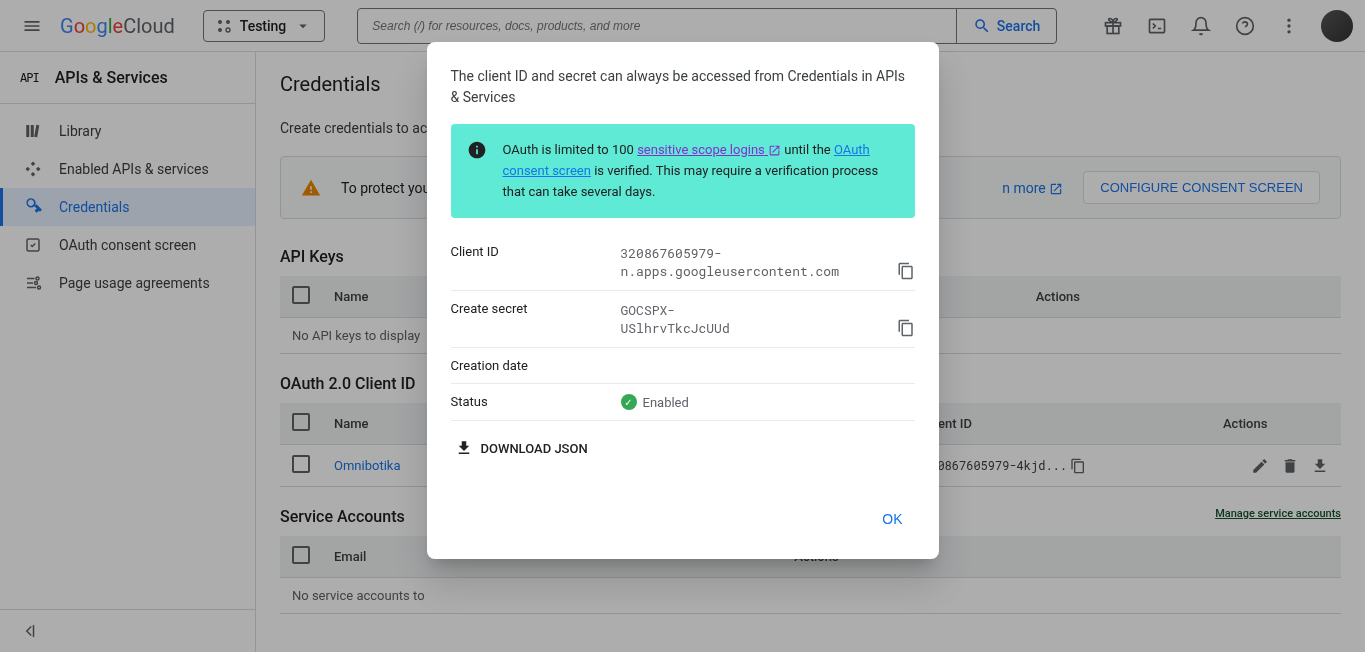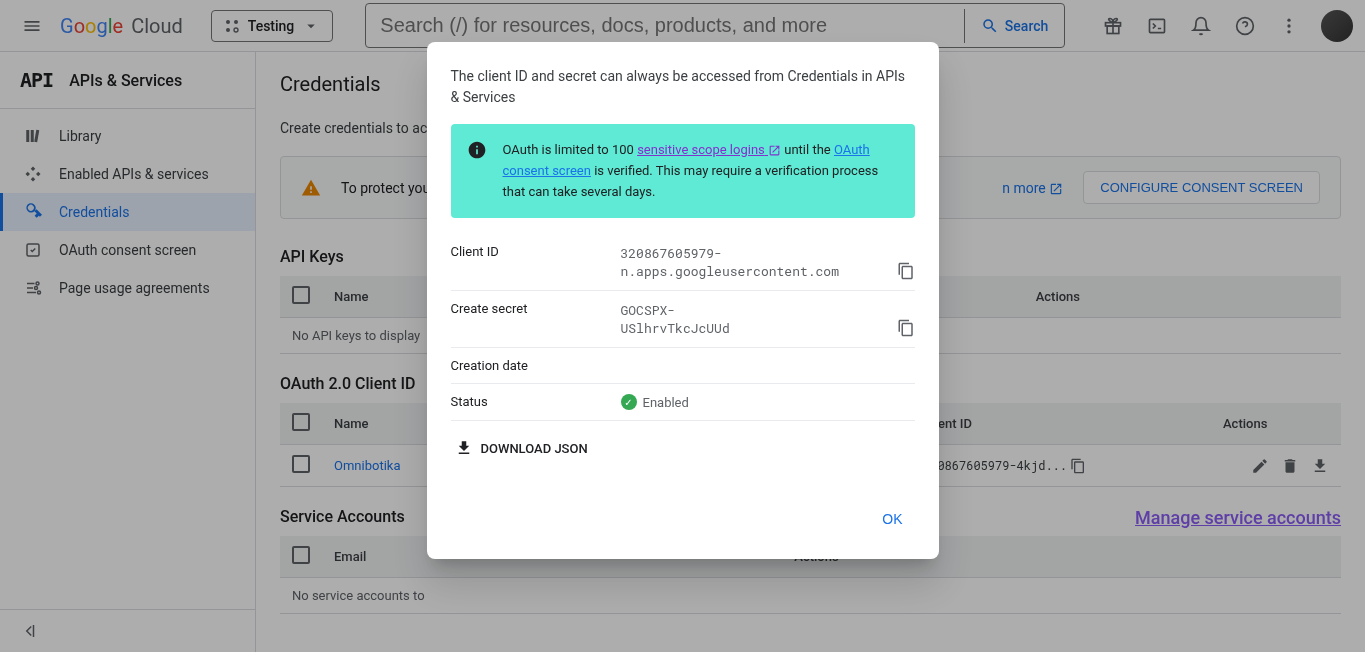--- a/index.html
+++ b/index.html
@@ -1,36 +1,36 @@
 <!DOCTYPE html>
 <html><head>
 <meta charset="utf-8">
 <style>
 * { box-sizing: border-box; margin: 0; padding: 0; }
 body { font-family: "Google Sans", Roboto, Arial, sans-serif; font-size: 14px; color: #202124; background: #fff; overflow: hidden; }
 
 
 .header { height: 52px; display: flex; align-items: center; padding: 0 12px; border-bottom: 1px solid #dadce0; gap: 8px; }
 .hamburger { width: 40px; height: 40px; display: flex; align-items: center; justify-content: center; cursor: pointer; border-radius: 50%; }
-.logo { display: flex; align-items: center; gap: 8px; margin-right: 20px; }
+.logo { display: flex; align-items: center; gap: 0; margin-right: 20px; }
 .logo-text { font-size: 20px; color: #5f6368; }
 .logo-text .c1 { color: #4285F4; } .logo-text .c2 { color: #EA4335; } .logo-text .c3 { color: #FBBC05; } .logo-text .c4 { color: #4285F4; } .logo-text .c5 { color: #34A853; } .logo-text .c6 { color: #EA4335; }
 .project-selector { display: flex; align-items: center; gap: 8px; border: 1px solid #747775; border-radius: 4px; padding: 6px 12px; cursor: pointer; font-weight: 500; }
 .search-container { flex: 1; display: flex; align-items: center; border: 1px solid #747775; border-radius: 4px; margin-left: 24px; max-width: 700px; }
-.search-input { flex: 1; border: none; outline: none; padding: 10px 14px; font-size: 20px; background: transparent; }
+.search-input { flex: 1; border: none; outline: none; padding: 10px 14px; font-size: 12px; background: transparent; font-style: italic; }
 .search-btn { display: flex; align-items: center; gap: 6px; padding: 8px 16px; color: #1a73e8; font-weight: 500; border-left: 1px solid #747775; cursor: pointer; }
 .header-icons { display: flex; align-items: center; gap: 4px; margin-left: auto; }
 .header-icon { width: 40px; height: 40px; display: flex; align-items: center; justify-content: center; cursor: pointer; border-radius: 50%; color: #5f6368; }
 .avatar { width: 32px; height: 32px; border-radius: 50%; background: linear-gradient(135deg, #555, #333); margin-left: 8px; cursor: pointer; }
 
 
 .main { display: flex; height: calc(100vh - 52px); }
 .sidebar { width: 256px; border-right: 1px solid #dadce0; display: flex; flex-direction: column; }
 .sidebar-header { display: flex; align-items: center; gap: 16px; padding: 16px 20px; border-bottom: 1px solid #dadce0; }
-.api-logo { font-family: monospace; font-weight: bold; font-size: 20px; letter-spacing: -1px; text-align: center; }
+.api-logo { font-family: monospace; font-weight: normal; font-size: 12px; letter-spacing: -1px; text-align: center; }
 .sidebar-title { font-size: 16px; font-weight: 500; }
 .sidebar-nav { padding-top: 8px; flex: 1; }
 .nav-item { display: flex; align-items: center; gap: 16px; padding: 10px 20px; cursor: pointer; color: #3c4043; border-left: 3px solid transparent; }
 .nav-item.active { color: #1a73e8; border-left-color: #1a73e8; background: #e8f0fe; }
 .nav-icon { width: 20px; display: flex; justify-content: center; color: #5f6368; }
 .nav-item.active .nav-icon { color: #1a73e8; }
 .sidebar-collapse { padding: 12px 20px; border-top: 1px solid #dadce0; cursor: pointer; }
 
 
 .content { flex: 1; padding: 20px 24px; overflow: auto; }
@@ -46,21 +46,21 @@
 .table { width: 100%; border-collapse: collapse; }
 .table th, .table td { text-align: left; padding: 10px 12px; border-bottom: 1px solid #dadce0; font-size: 13px; }
 .table thead tr { background: #f1f3f4; }
 .table th { font-weight: 500; color: #3c4043; }
 .checkbox { width: 18px; height: 18px; border: 2px solid #5f6368; border-radius: 2px; display: inline-block; }
 .empty-row td { color: #5f6368; }
 .link-cell { color: #1a73e8; cursor: pointer; }
 .actions-cell { text-align: right; }
 .actions-icons { display: flex; gap: 12px; justify-content: flex-end; color: #5f6368; }
 .mono { font-family: 'Roboto Mono', monospace; font-size: 12px; color: #3c4043; }
-.manage-link { float: right; color: #8b5cf6; text-decoration: underline; font-size: 18px; cursor: pointer; }
+.manage-link { float: right; color: #14532d; text-decoration: underline; font-size: 11px; cursor: pointer; }
 
 
 .overlay { position: fixed; inset: 0; background: rgba(0,0,0,0.32); z-index: 10; }
 
 
 .modal { position: fixed; top: 42px; left: 50%; transform: translateX(-50%); width: 512px; background: #fff; border-radius: 8px; box-shadow: 0 11px 15px -7px rgba(0,0,0,.2), 0 24px 38px 3px rgba(0,0,0,.14); z-index: 11; padding: 24px; }
 .modal-title { font-size: 22px; font-weight: 400; margin-bottom: 20px; }
 .modal-desc { font-size: 14px; color: #3c4043; margin-bottom: 16px; line-height: 1.5; }
 .info-box { background: #5eead4; border-radius: 4px; padding: 16px; display: flex; gap: 16px; margin-bottom: 16px; }
 .info-box-text { font-size: 13px; line-height: 1.6; }

